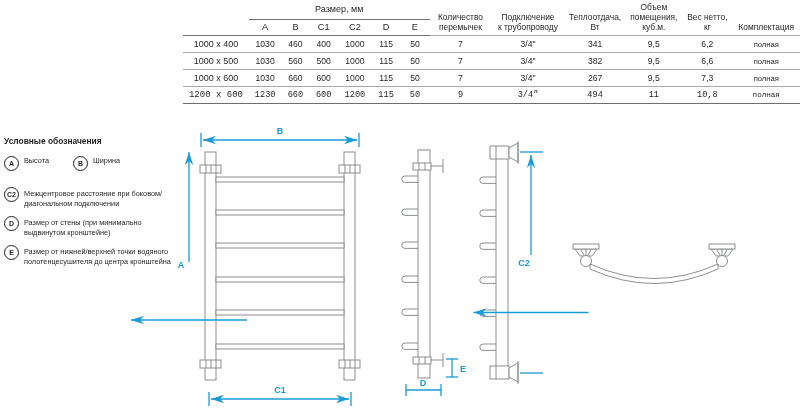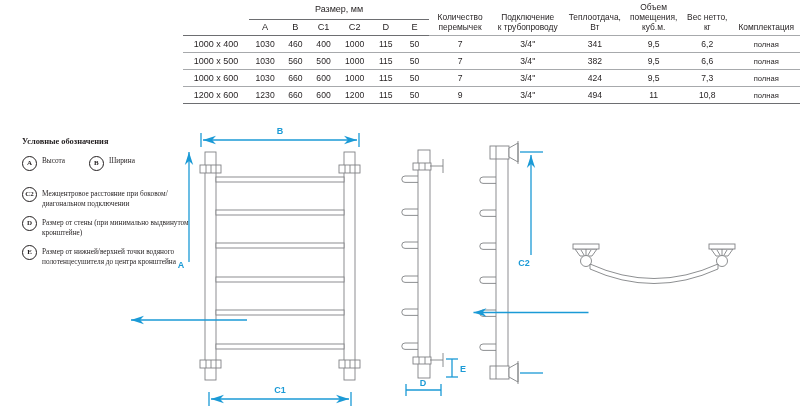--- a/index.html
+++ b/index.html
@@ -42,33 +42,32 @@
   .col-head {
     font-weight: bold;
     font-size: 8.4px;
     vertical-align: bottom !important;
     padding-bottom: 3px !important;
     line-height: 1.25;
   }
   .hdr-rule { border-bottom: 1.2px solid #6d6e71; }
   #spec-table tbody tr { height: 17px; }
   #spec-table tbody td { border-top: 0.9px solid #a7a9ac; }
-  #spec-table tbody tr:last-child td { border-bottom: 1.2px solid #6d6e71; }
+  #spec-table tbody tr:last-child td { border-bottom: 1.2px solid #6d6e71; font-family: Liberation Mono, monospace; }
   .size-cell { font-weight: bold; font-size: 9px; text-align: center; }
   .num { font-size: 8.6px; }
   .pkg { font-size: 7.6px; }
 
   
   #legend {
     position: absolute;
-    left: 22px; top: 136px;
+    left: 4px; top: 136px;
     width: 176px;
     font-size: 7.3px;
     line-height: 1.35;
-    font-family: Liberation Serif, serif;
   }
   #legend-title {
     font-weight: bold;
     font-size: 8.4px;
     margin-bottom: 9px;
   }
   .leg-row {
     display: flex;
     align-items: flex-start;
     margin-bottom: 7px;
@@ -181,21 +180,21 @@
       <tr>
         <td class="size-cell">1000 x 600</td>
         <td class="num">1030</td>
         <td class="num">660</td>
         <td class="num">600</td>
         <td class="num">1000</td>
         <td class="num">115</td>
         <td class="num">50</td>
         <td class="num">7</td>
         <td class="num">3/4"</td>
-        <td class="num">424</td>
+        <td class="num">267</td>
         <td class="num">9,5</td>
         <td class="num">7,3</td>
         <td class="pkg">полная</td>
       </tr>
       <tr>
         <td class="size-cell">1200 x 600</td>
         <td class="num">1230</td>
         <td class="num">660</td>
         <td class="num">600</td>
         <td class="num">1200</td>

